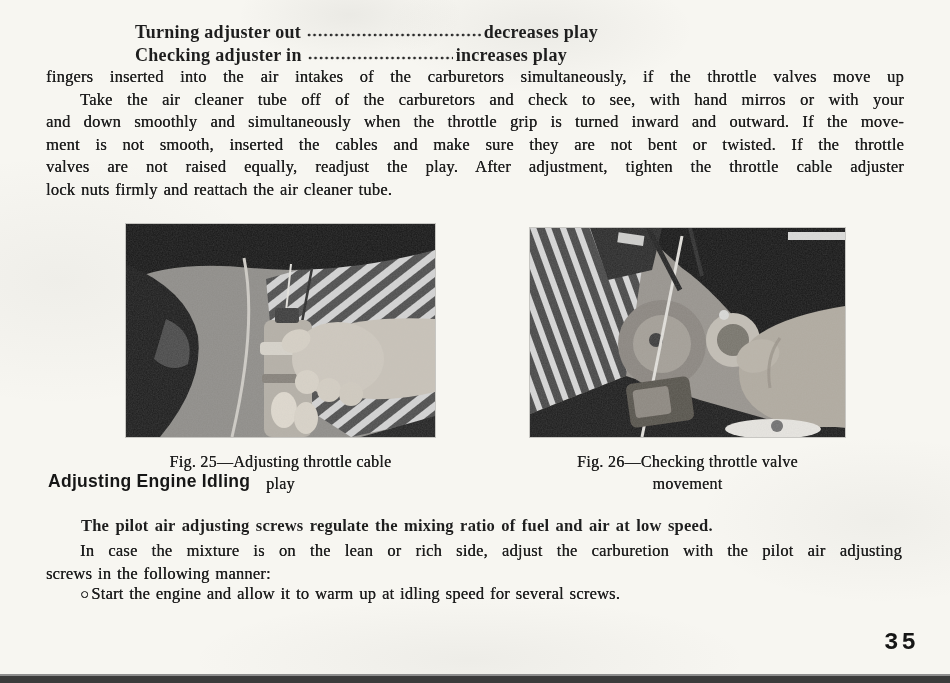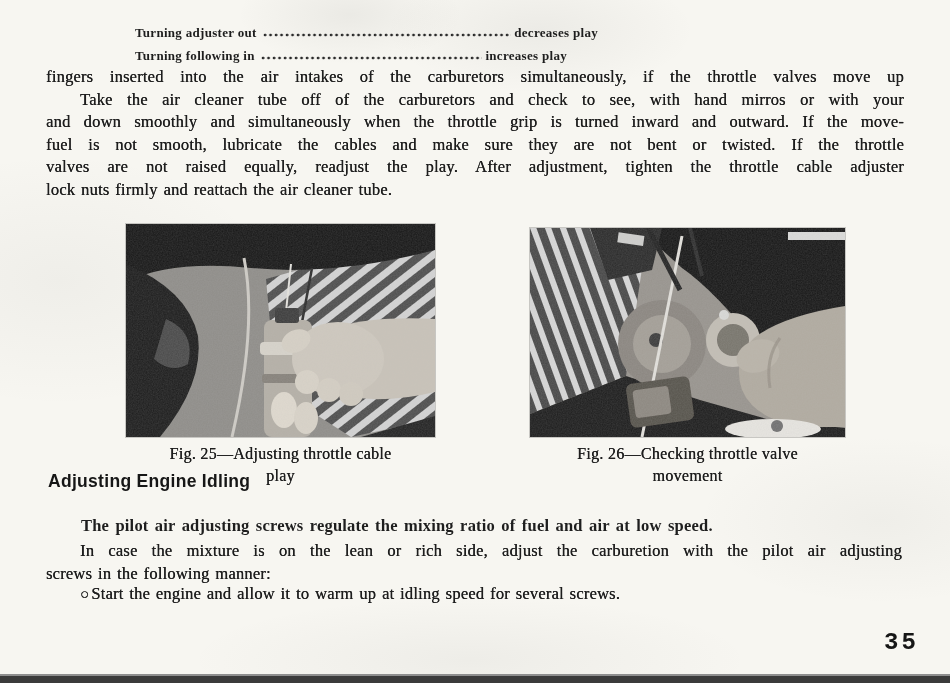--- a/index.html
+++ b/index.html
@@ -13,39 +13,39 @@
       radial-gradient(ellipse 160px 70px at 350px 15px, rgba(90,90,85,0.08), transparent 70%),
       radial-gradient(ellipse 300px 180px at 60px 280px, rgba(90,90,85,0.05), transparent 70%),
       radial-gradient(ellipse 260px 120px at 880px 520px, rgba(90,90,85,0.05), transparent 70%),
       radial-gradient(ellipse 400px 90px at 470px 660px, rgba(90,90,85,0.06), transparent 70%),
       #f7f6f1;
     font-family: "Liberation Serif", "DejaVu Serif", serif;
     color: #1e1e1e;
   }
   
   .adjuster-table { position: absolute; left: 135px; top: 21px; width: 463px; }
-  .adjuster-row { display: flex; align-items: baseline; font-weight: 700; font-size: 13px; line-height: 23px; letter-spacing: 0.3px; }
+  .adjuster-row { display: flex; align-items: baseline; font-weight: 700; font-size: 18px; line-height: 23px; letter-spacing: 0.3px; }
   .adjuster-row.r2 { width: 432px; }
   .leader {
     flex: 1 1 auto; align-self: stretch; margin: 0 3px 0 6px;
     background-image: radial-gradient(circle at 2px 14px, #2a2a2a 1.1px, transparent 1.7px);
     background-size: 5.5px 100%; background-repeat: repeat-x;
   }
   
   .para { position: absolute; font-size: 16.5px; line-height: 22.6px; letter-spacing: 0.2px; word-spacing: 1.5px; text-shadow: 0.2px 0 0 currentColor; }
   .para1 { left: 46px; top: 66px; width: 858px; }
   .jline { text-align: justify; text-align-last: justify; white-space: normal; }
   .jline.indent { padding-left: 34px; }
   .jline.last, .plainline { text-align: right; text-align-last: left; }
   
   .figure { position: absolute; }
   .fig25 { left: 126px; top: 224px; width: 309px; }
   .fig26 { left: 530px; top: 228px; width: 315px; }
   .photo { font-size: 0; line-height: 0; box-shadow: 0 0 0 1px rgba(60,60,60,0.25); }
-  .caption { text-align: center; margin-top: 6px; font-size: 16px; line-height: 22px; letter-spacing: 0.3px; text-shadow: 0.2px 0 0 currentColor; }
+  .caption { text-align: center; margin-top: 14px; font-size: 16px; line-height: 22px; letter-spacing: 0.3px; text-shadow: 0.2px 0 0 currentColor; }
   
   .section-heading {
     position: absolute; left: 48px; top: 471px;
     font-family: "Liberation Sans", "DejaVu Sans", sans-serif;
     font-size: 17.5px; font-weight: 700; letter-spacing: 0.3px; color: #161616;
   }
   .bold-line {
     position: absolute; left: 48px; top: 516px; width: 856px;
     font-size: 16.5px; font-weight: 700; letter-spacing: 0.2px; word-spacing: 2px; text-indent: 33px;
   }
@@ -64,31 +64,31 @@
 
 <div class="page">
 
   <div class="adjuster-table">
     <div class="adjuster-row r1">
       <span>Turning adjuster out</span>
       <span class="leader"></span>
       <span>decreases play</span>
     </div>
     <div class="adjuster-row r2">
-      <span>Turning following in</span>
+      <span>Checking adjuster in</span>
       <span class="leader"></span>
       <span>increases play</span>
     </div>
   </div>
 
   <div class="para para1">
     <div class="jline">fingers inserted into the air intakes of the carburetors simultaneously, if the throttle valves move up</div>
     <div class="jline indent">Take the air cleaner tube off of the carburetors and check to see, with hand mirros or with your</div>
     <div class="jline">and down smoothly and simultaneously when the throttle grip is turned inward and outward. If the move-</div>
-    <div class="jline">fuel is not smooth, lubricate the cables and make sure they are not bent or twisted. If the throttle</div>
+    <div class="jline">ment is not smooth, inserted the cables and make sure they are not bent or twisted. If the throttle</div>
     <div class="jline">valves are not raised equally, readjust the play. After adjustment, tighten the throttle cable adjuster</div>
     <div class="jline last">lock nuts firmly and reattach the air cleaner tube.</div>
   </div>
 
   <div class="figure fig25">
     <div class="photo">
       <svg viewBox="0 0 309 213" width="309" height="213">
         <defs>
           <pattern id="fins1" patternUnits="userSpaceOnUse" width="15" height="15" patternTransform="rotate(52)">
             <rect width="15" height="15" fill="#4e4e4e"></rect>

